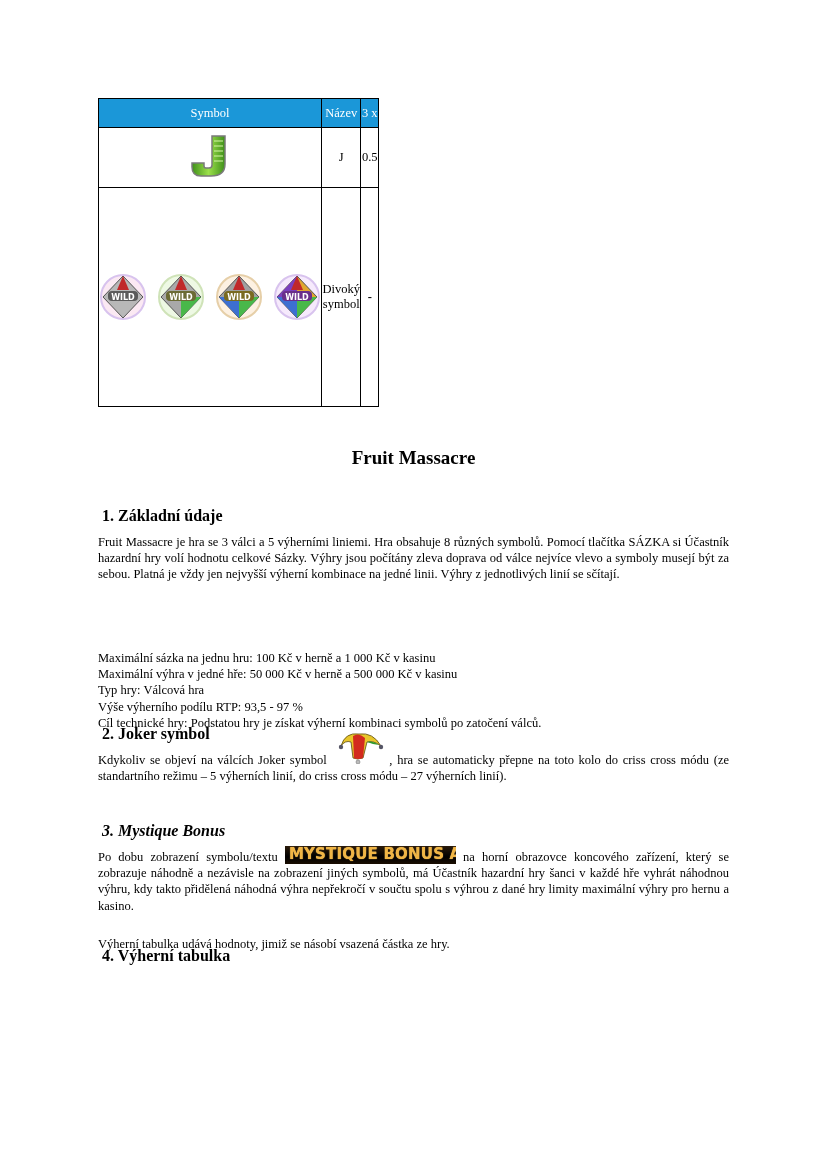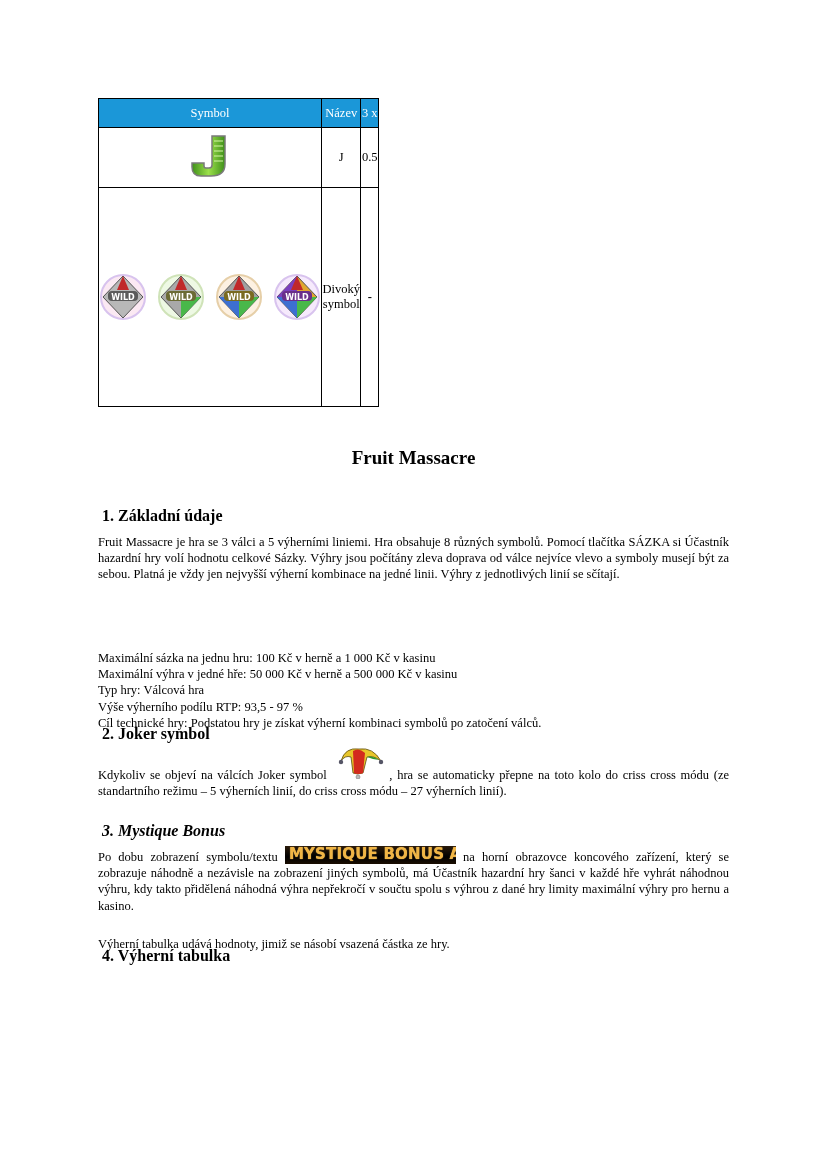--- a/index.html
+++ b/index.html
@@ -140,21 +140,21 @@
 
 <div class="para plain" style="top:614px;margin-top:36px;">
   <div>Maximální sázka na jednu hru: 100 Kč v herně a 1 000 Kč v kasinu</div>
   <div>Maximální výhra v jedné hře: 50 000 Kč v herně a 500 000 Kč v kasinu</div>
   <div>Typ hry: Válcová hra</div>
   <div>Výše výherního podílu RTP: 93,5 - 97 %</div>
   <div>Cíl technické hry: Podstatou hry je získat výherní kombinaci symbolů po zatočení válců.</div>
 </div>
 
 <h2 style="top:709px;">2. Joker symbol</h2>
-<p class="para" style="top:749px;">
+<p class="para" style="top:734px;">
   <span>Kdykoliv se objeví na válcích Joker symbol</span>
   <svg class="inline-img" width="54" height="36" viewBox="0 0 54 36" style="margin:0 2px -2px 2px; position:relative; top:-6px;">
     <path d="M8 18 Q12 4 26 6 Q40 4 48 18 Q40 12 34 14 L30 30 Q24 32 20 30 L18 14 Q12 12 8 18 Z" fill="#e8c62a" stroke="#5a4a10" stroke-width="0.8"></path>
     <path d="M20 8 Q26 4 32 10 L30 30 Q25 32 21 30 Z" fill="#d32a1e"></path>
     <path d="M34 14 Q40 12 46 17 L40 16 Z" fill="#2f9a2a"></path>
     <circle cx="8" cy="19" r="2.2" fill="#556"></circle>
     <circle cx="48" cy="19" r="2.2" fill="#556"></circle>
     <circle cx="25" cy="34" r="2" fill="#bbb" stroke="#666" stroke-width="0.5"></circle>
   </svg><span>, hra se automaticky přepne na toto kolo do criss cross módu (ze standartního režimu – 5 výherních linií, do criss cross módu – 27 výherních linií).</span>
 </p>

